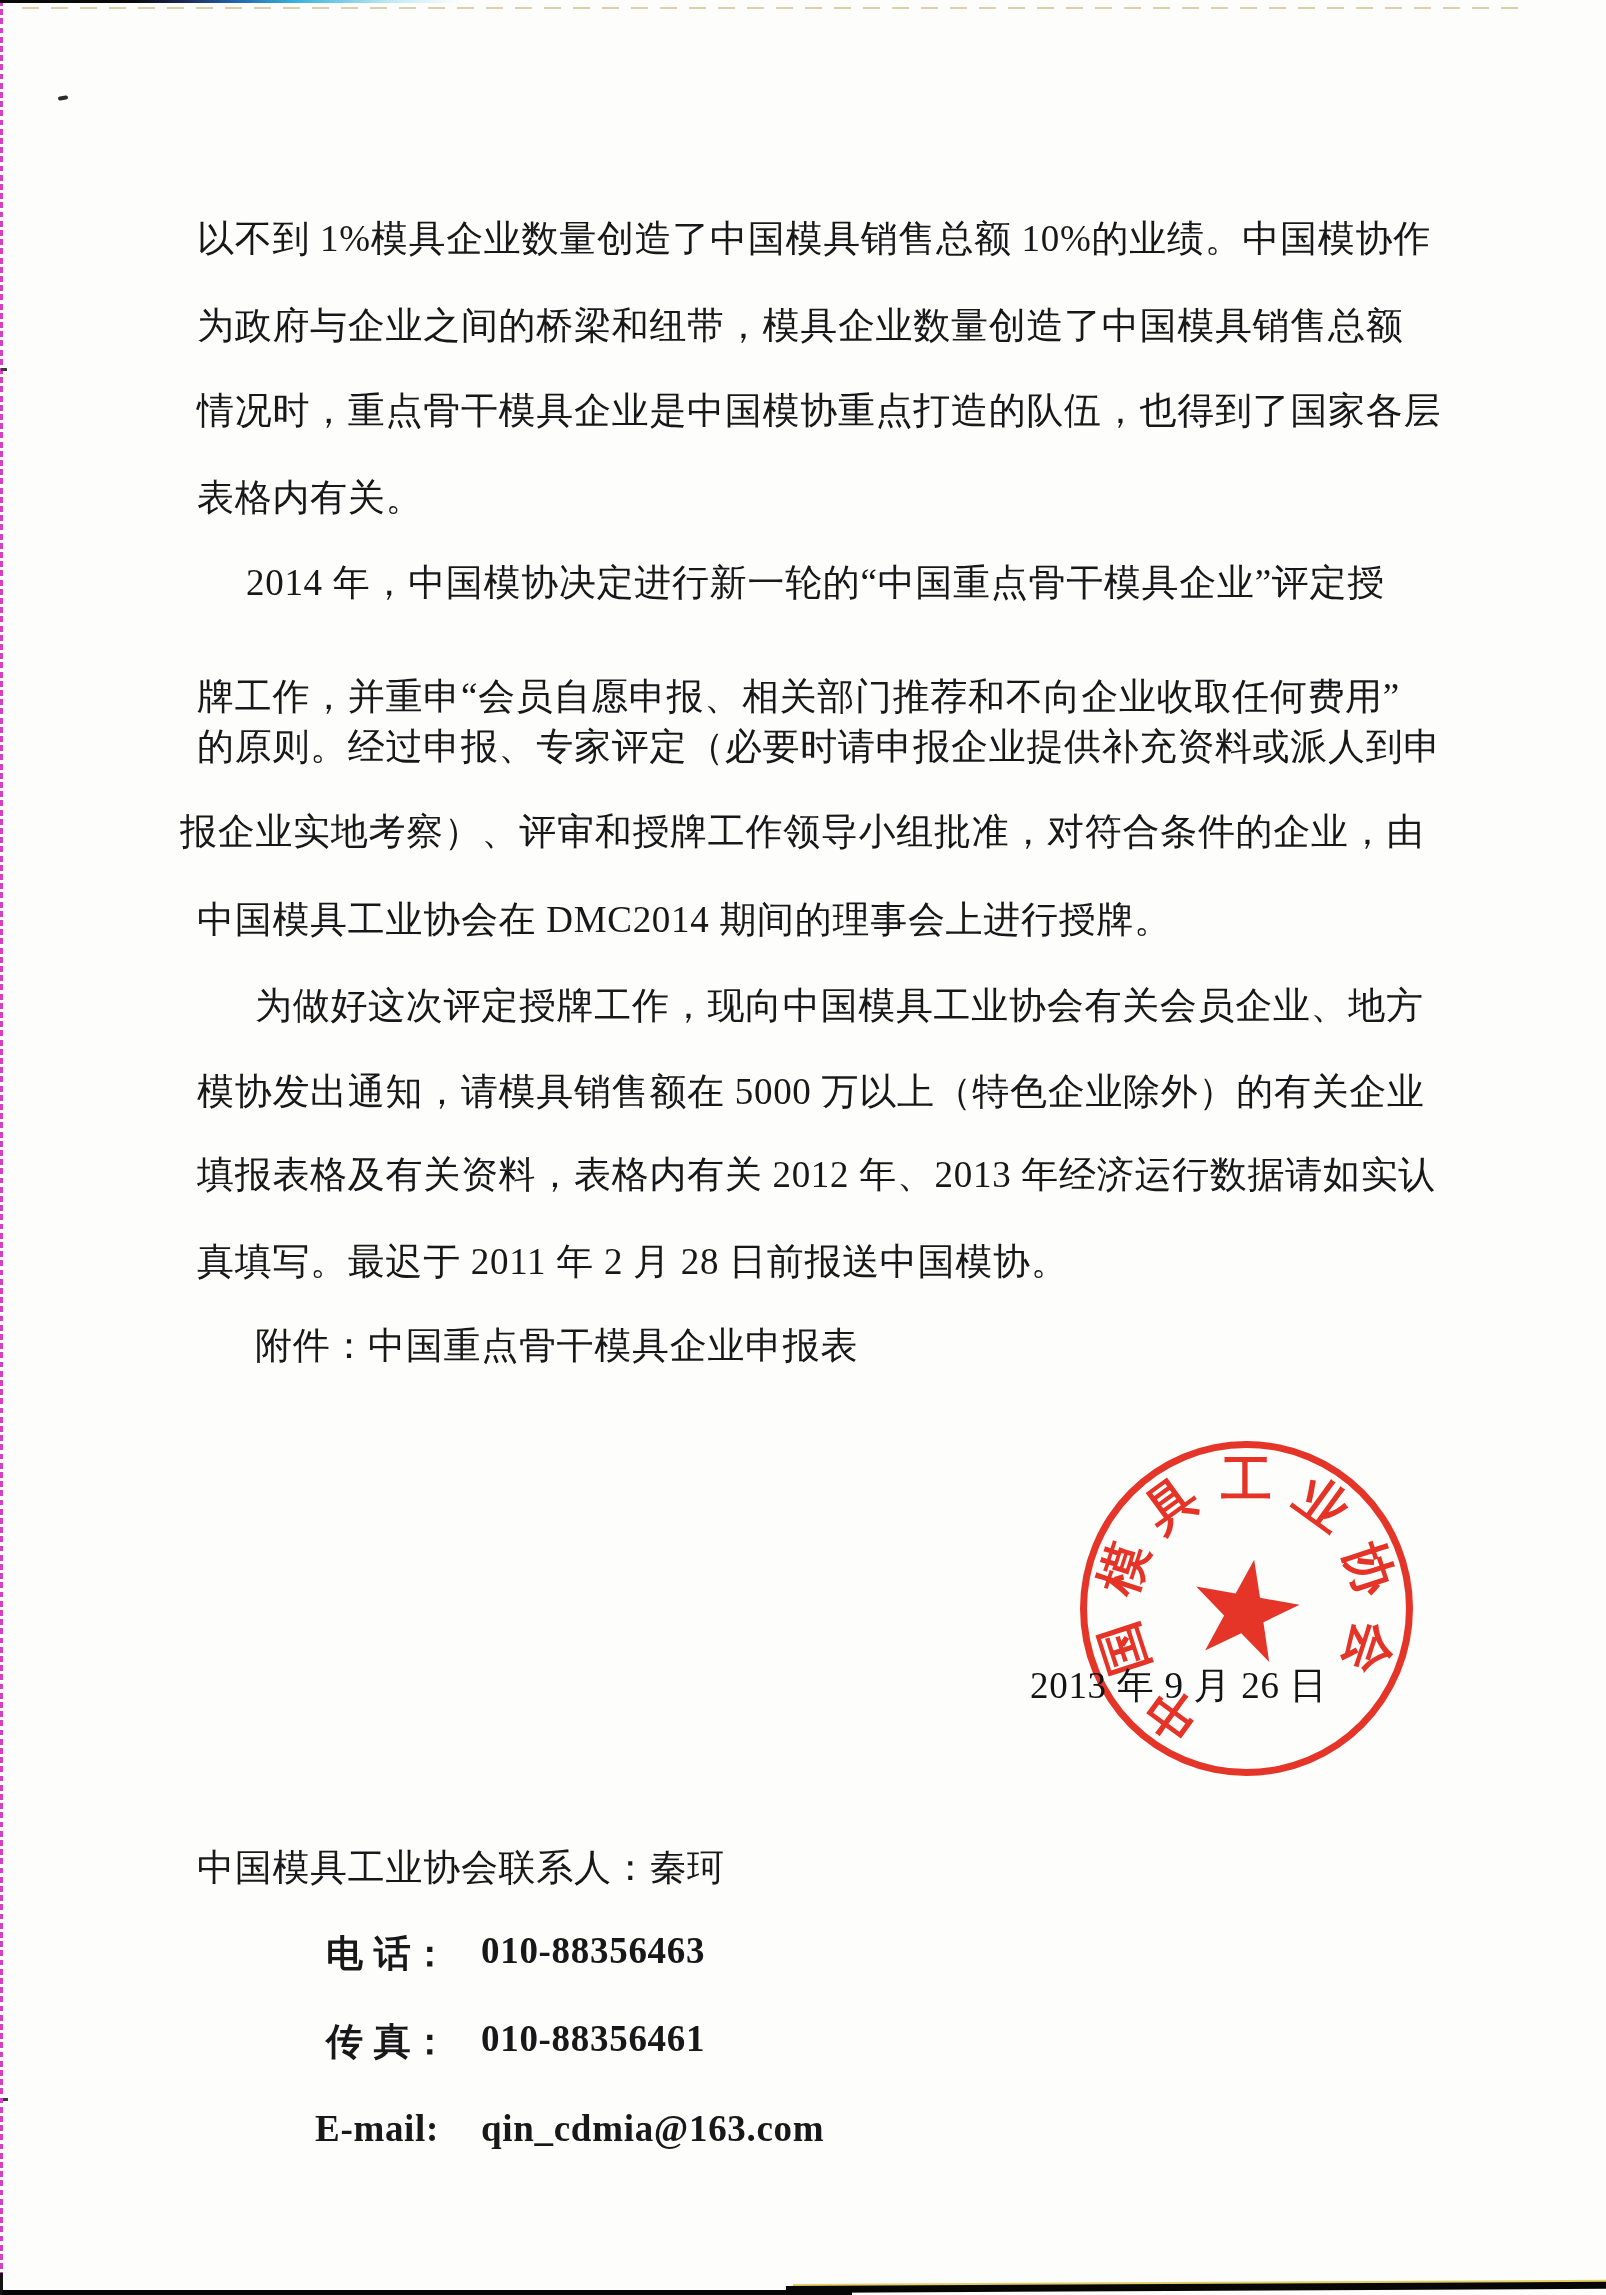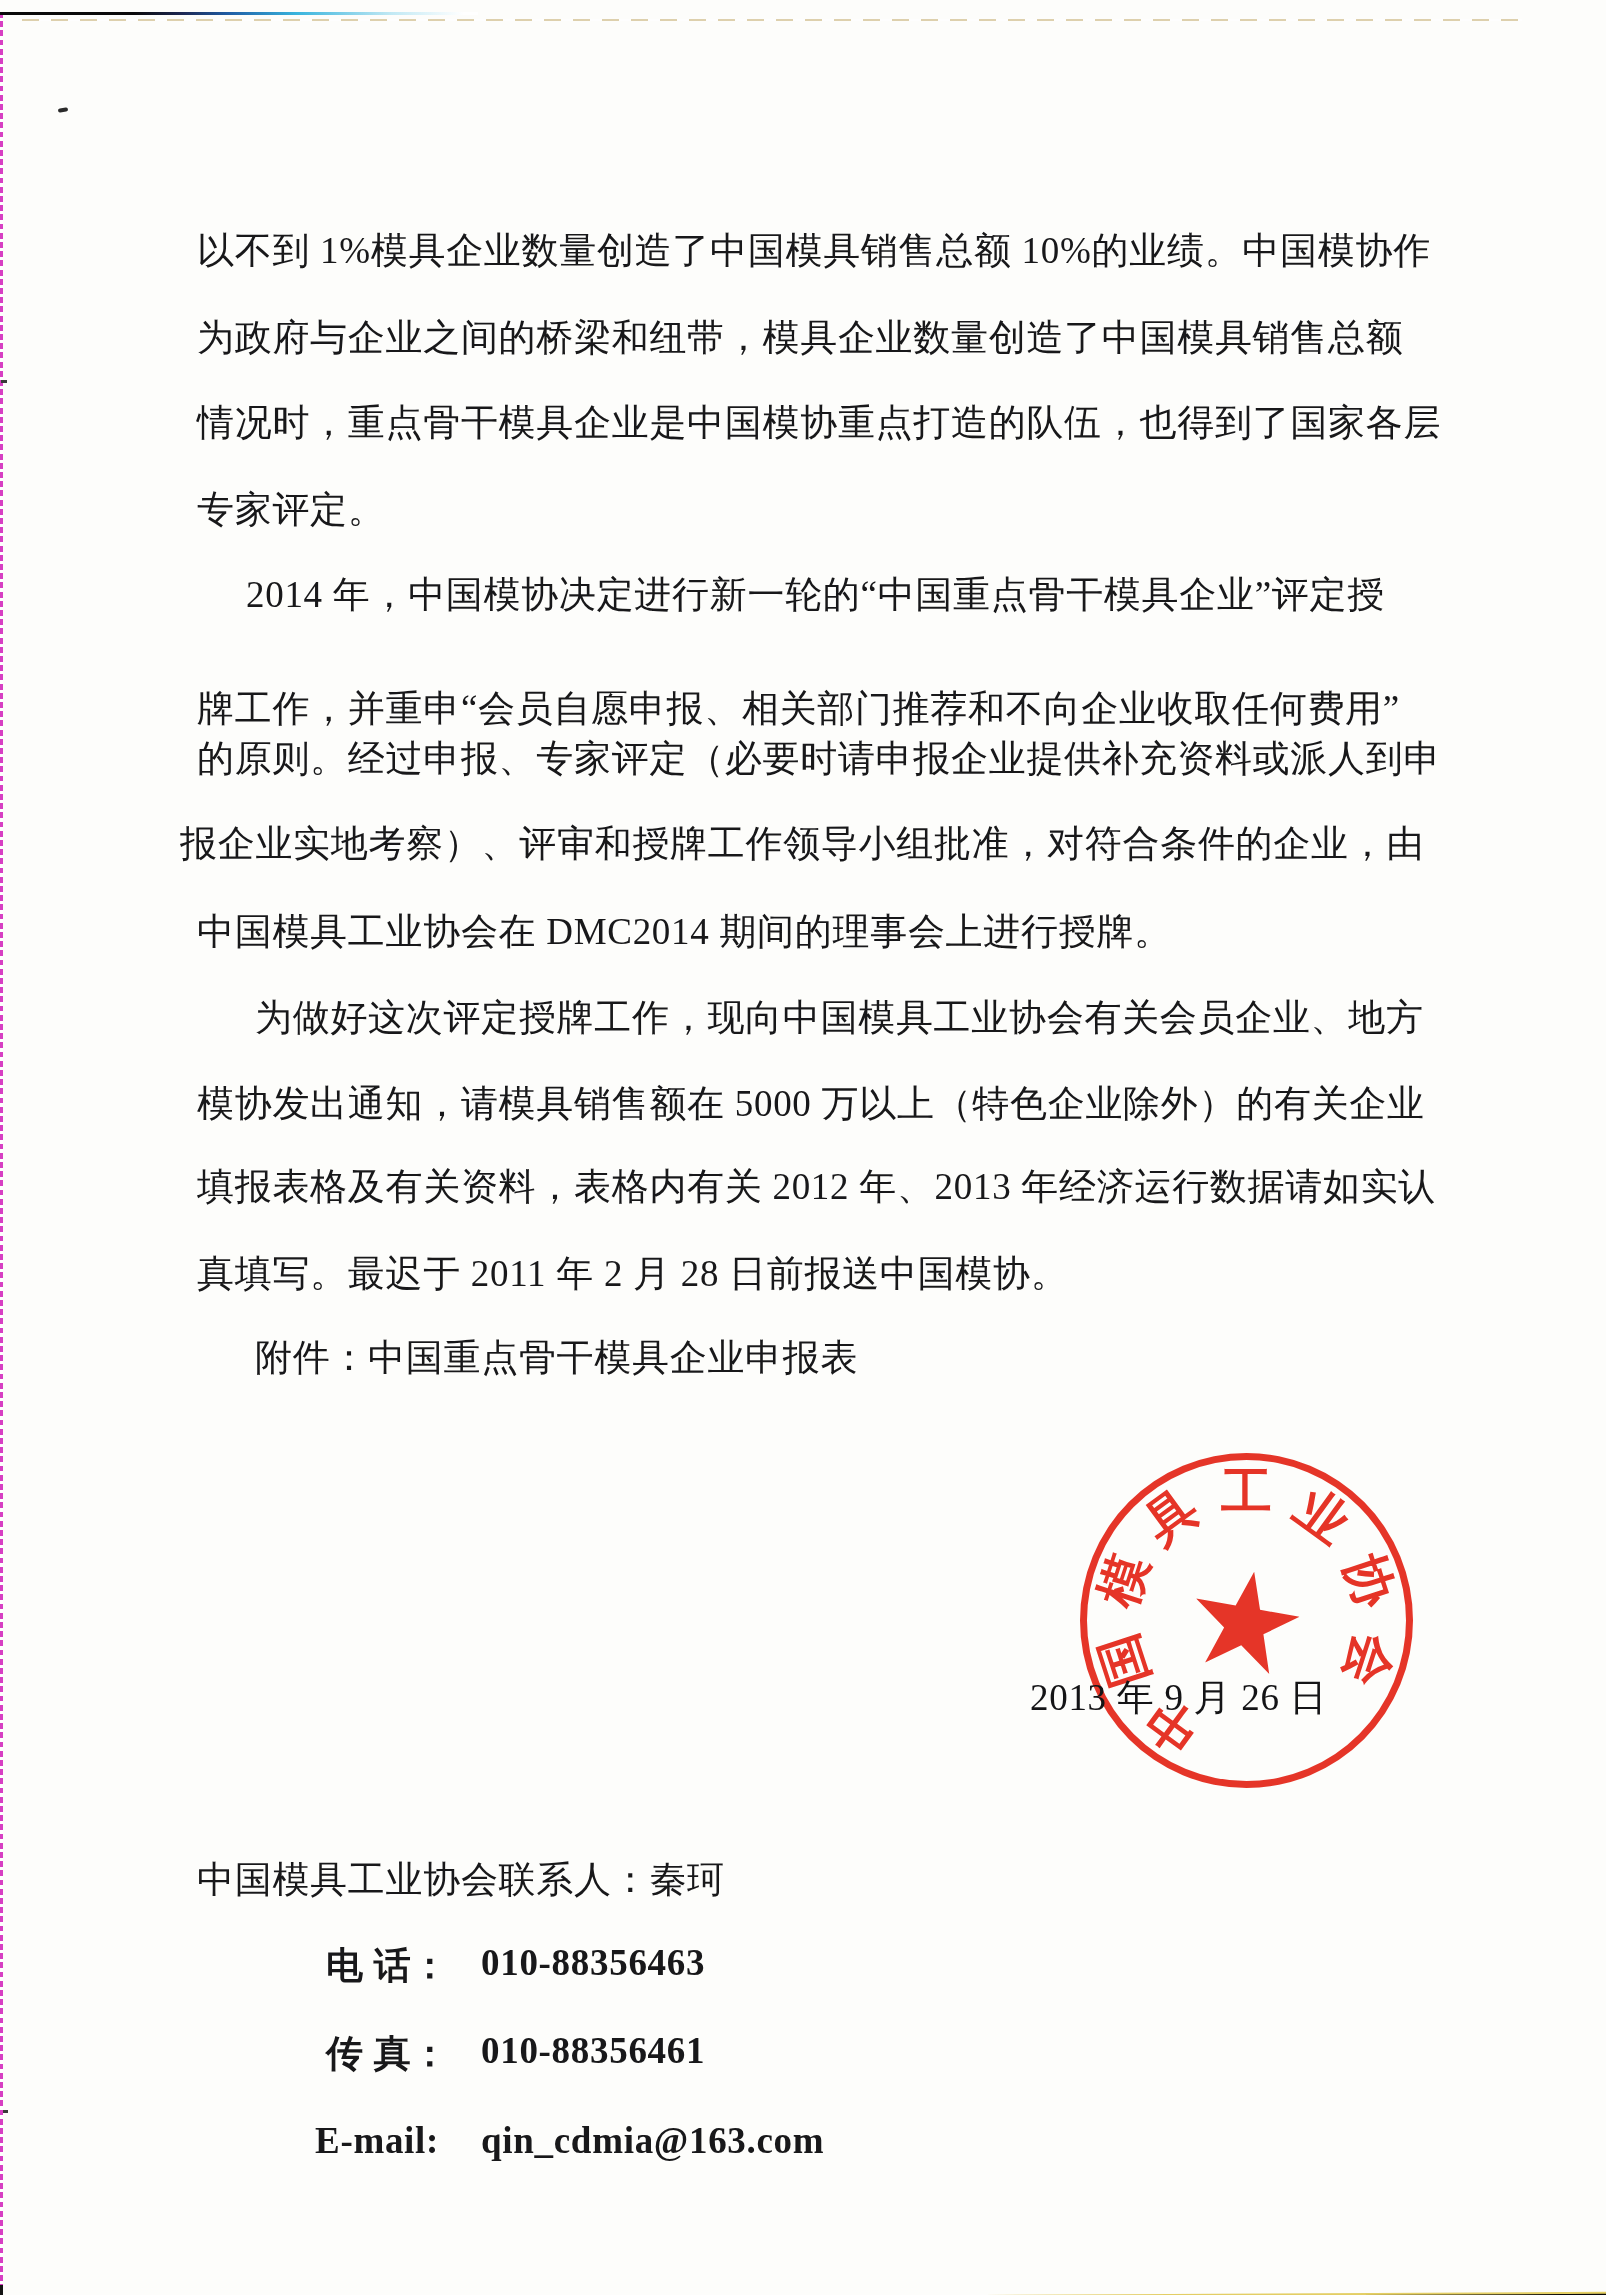--- a/index.html
+++ b/index.html
@@ -3,21 +3,21 @@
 <meta charset="utf-8">
 <style>
   html,body{margin:0;padding:0;}
   body{
     width:1607px;height:2295px;
     background:#fdfdfb;
     position:relative;
     overflow:hidden;
     font-family:"Liberation Serif","DejaVu Serif",serif;
   }
-  .page{position:absolute;inset:0;margin-top:12px;}
+  .page{position:absolute;inset:0;}
 
   
   .bodyline{
     position:absolute;
     white-space:nowrap;
     font-size:37px;
     letter-spacing:0.7px;
     color:#18181a;
     z-index:4;
   }
@@ -109,21 +109,21 @@
   }
 </style>
 </head>
 <body>
 
 <div class="page">
 
   <div class="bodyline" style="left:197px;top:214px">以不到 1%模具企业数量创造了中国模具销售总额 10%的业绩。中国模协作</div>
   <div class="bodyline" style="left:197px;top:301px">为政府与企业之间的桥梁和纽带，模具企业数量创造了中国模具销售总额</div>
   <div class="bodyline" style="left:197px;top:386px">情况时，重点骨干模具企业是中国模协重点打造的队伍，也得到了国家各层</div>
-  <div class="bodyline" style="left:197px;top:473px">专家评定。</div>
+  <div class="bodyline" style="left:197px;top:473px">表格内有关。</div>
   <div class="bodyline" style="left:246px;top:558px">2014 年，中国模协决定进行新一轮的“中国重点骨干模具企业”评定授</div>
   <div class="bodyline" style="left:197px;top:672px">牌工作，并重申“会员自愿申报、相关部门推荐和不向企业收取任何费用”</div>
   <div class="bodyline" style="left:197px;top:722px">的原则。经过申报、专家评定（必要时请申报企业提供补充资料或派人到申</div>
   <div class="bodyline" style="left:180px;top:807px">报企业实地考察）、评审和授牌工作领导小组批准，对符合条件的企业，由</div>
   <div class="bodyline" style="left:197px;top:895px">中国模具工业协会在 DMC2014 期间的理事会上进行授牌。</div>
   <div class="bodyline" style="left:255px;top:981px">为做好这次评定授牌工作，现向中国模具工业协会有关会员企业、地方</div>
   <div class="bodyline" style="left:197px;top:1067px">模协发出通知，请模具销售额在 5000 万以上（特色企业除外）的有关企业</div>
   <div class="bodyline" style="left:197px;top:1150px">填报表格及有关资料，表格内有关 2012 年、2013 年经济运行数据请如实认</div>
   <div class="bodyline" style="left:197px;top:1237px">真填写。最迟于 2011 年 2 月 28 日前报送中国模协。</div>
   <div class="bodyline" style="left:255px;top:1321px">附件：中国重点骨干模具企业申报表</div>

